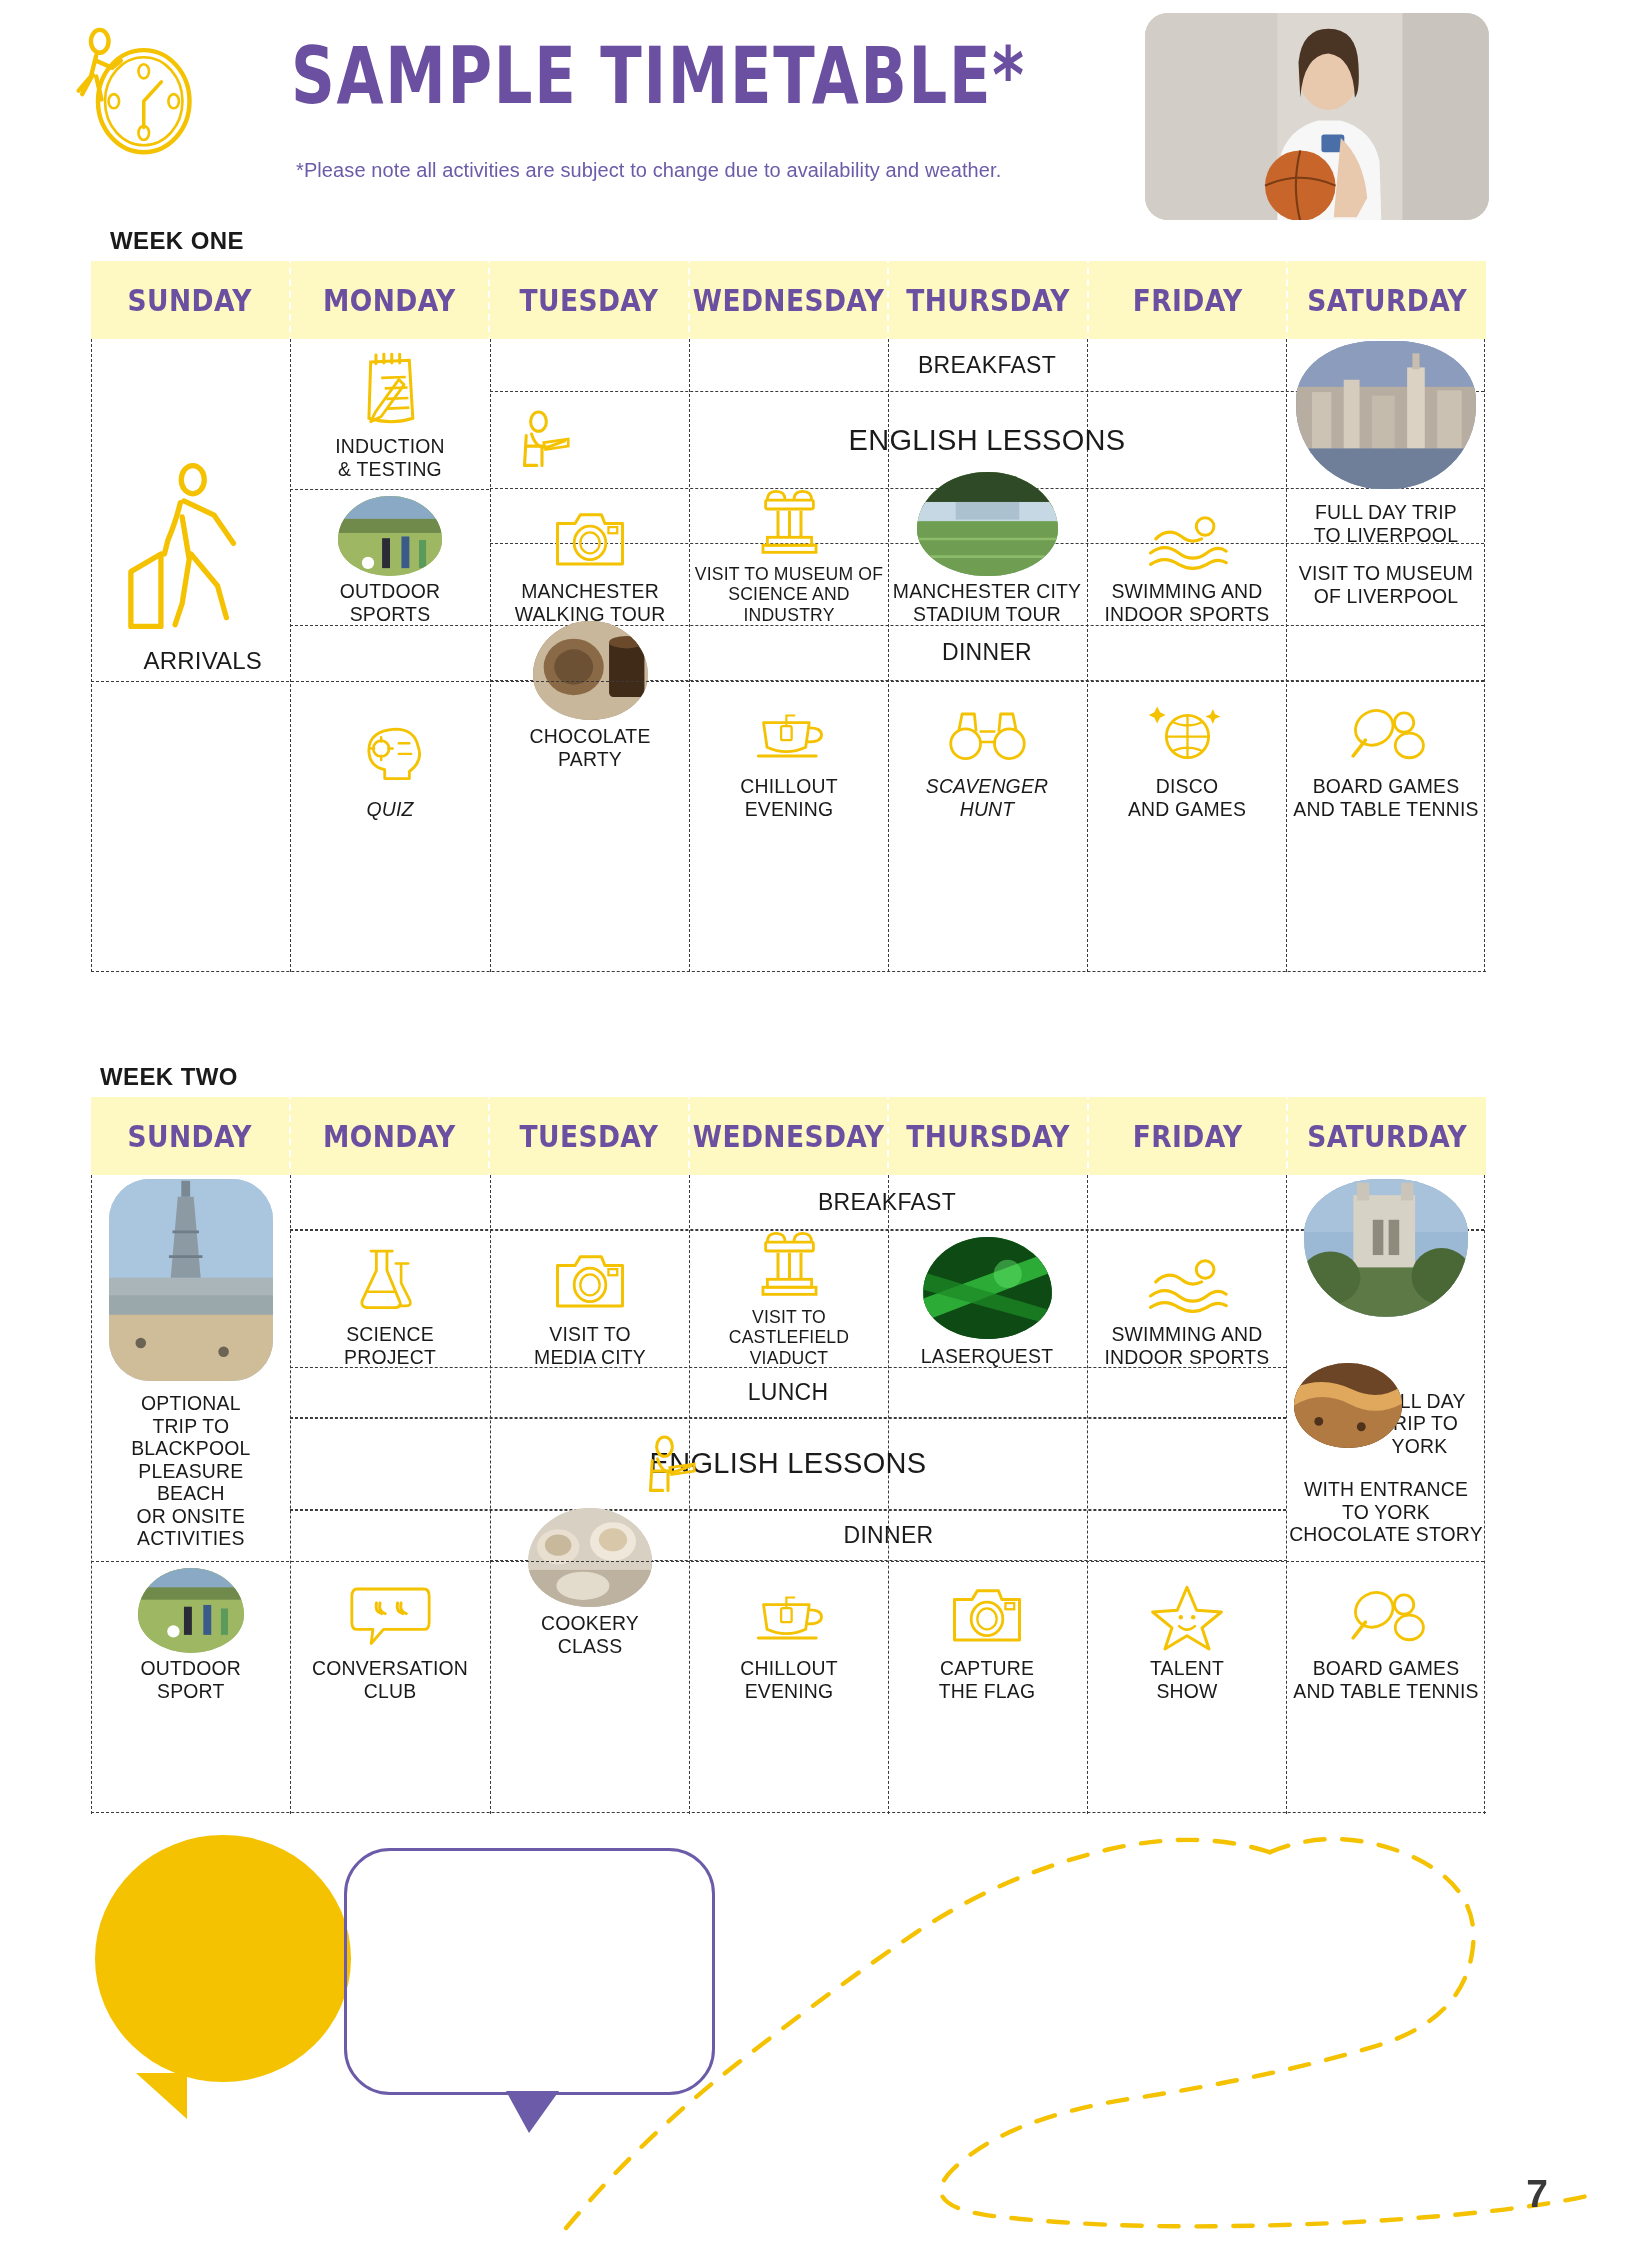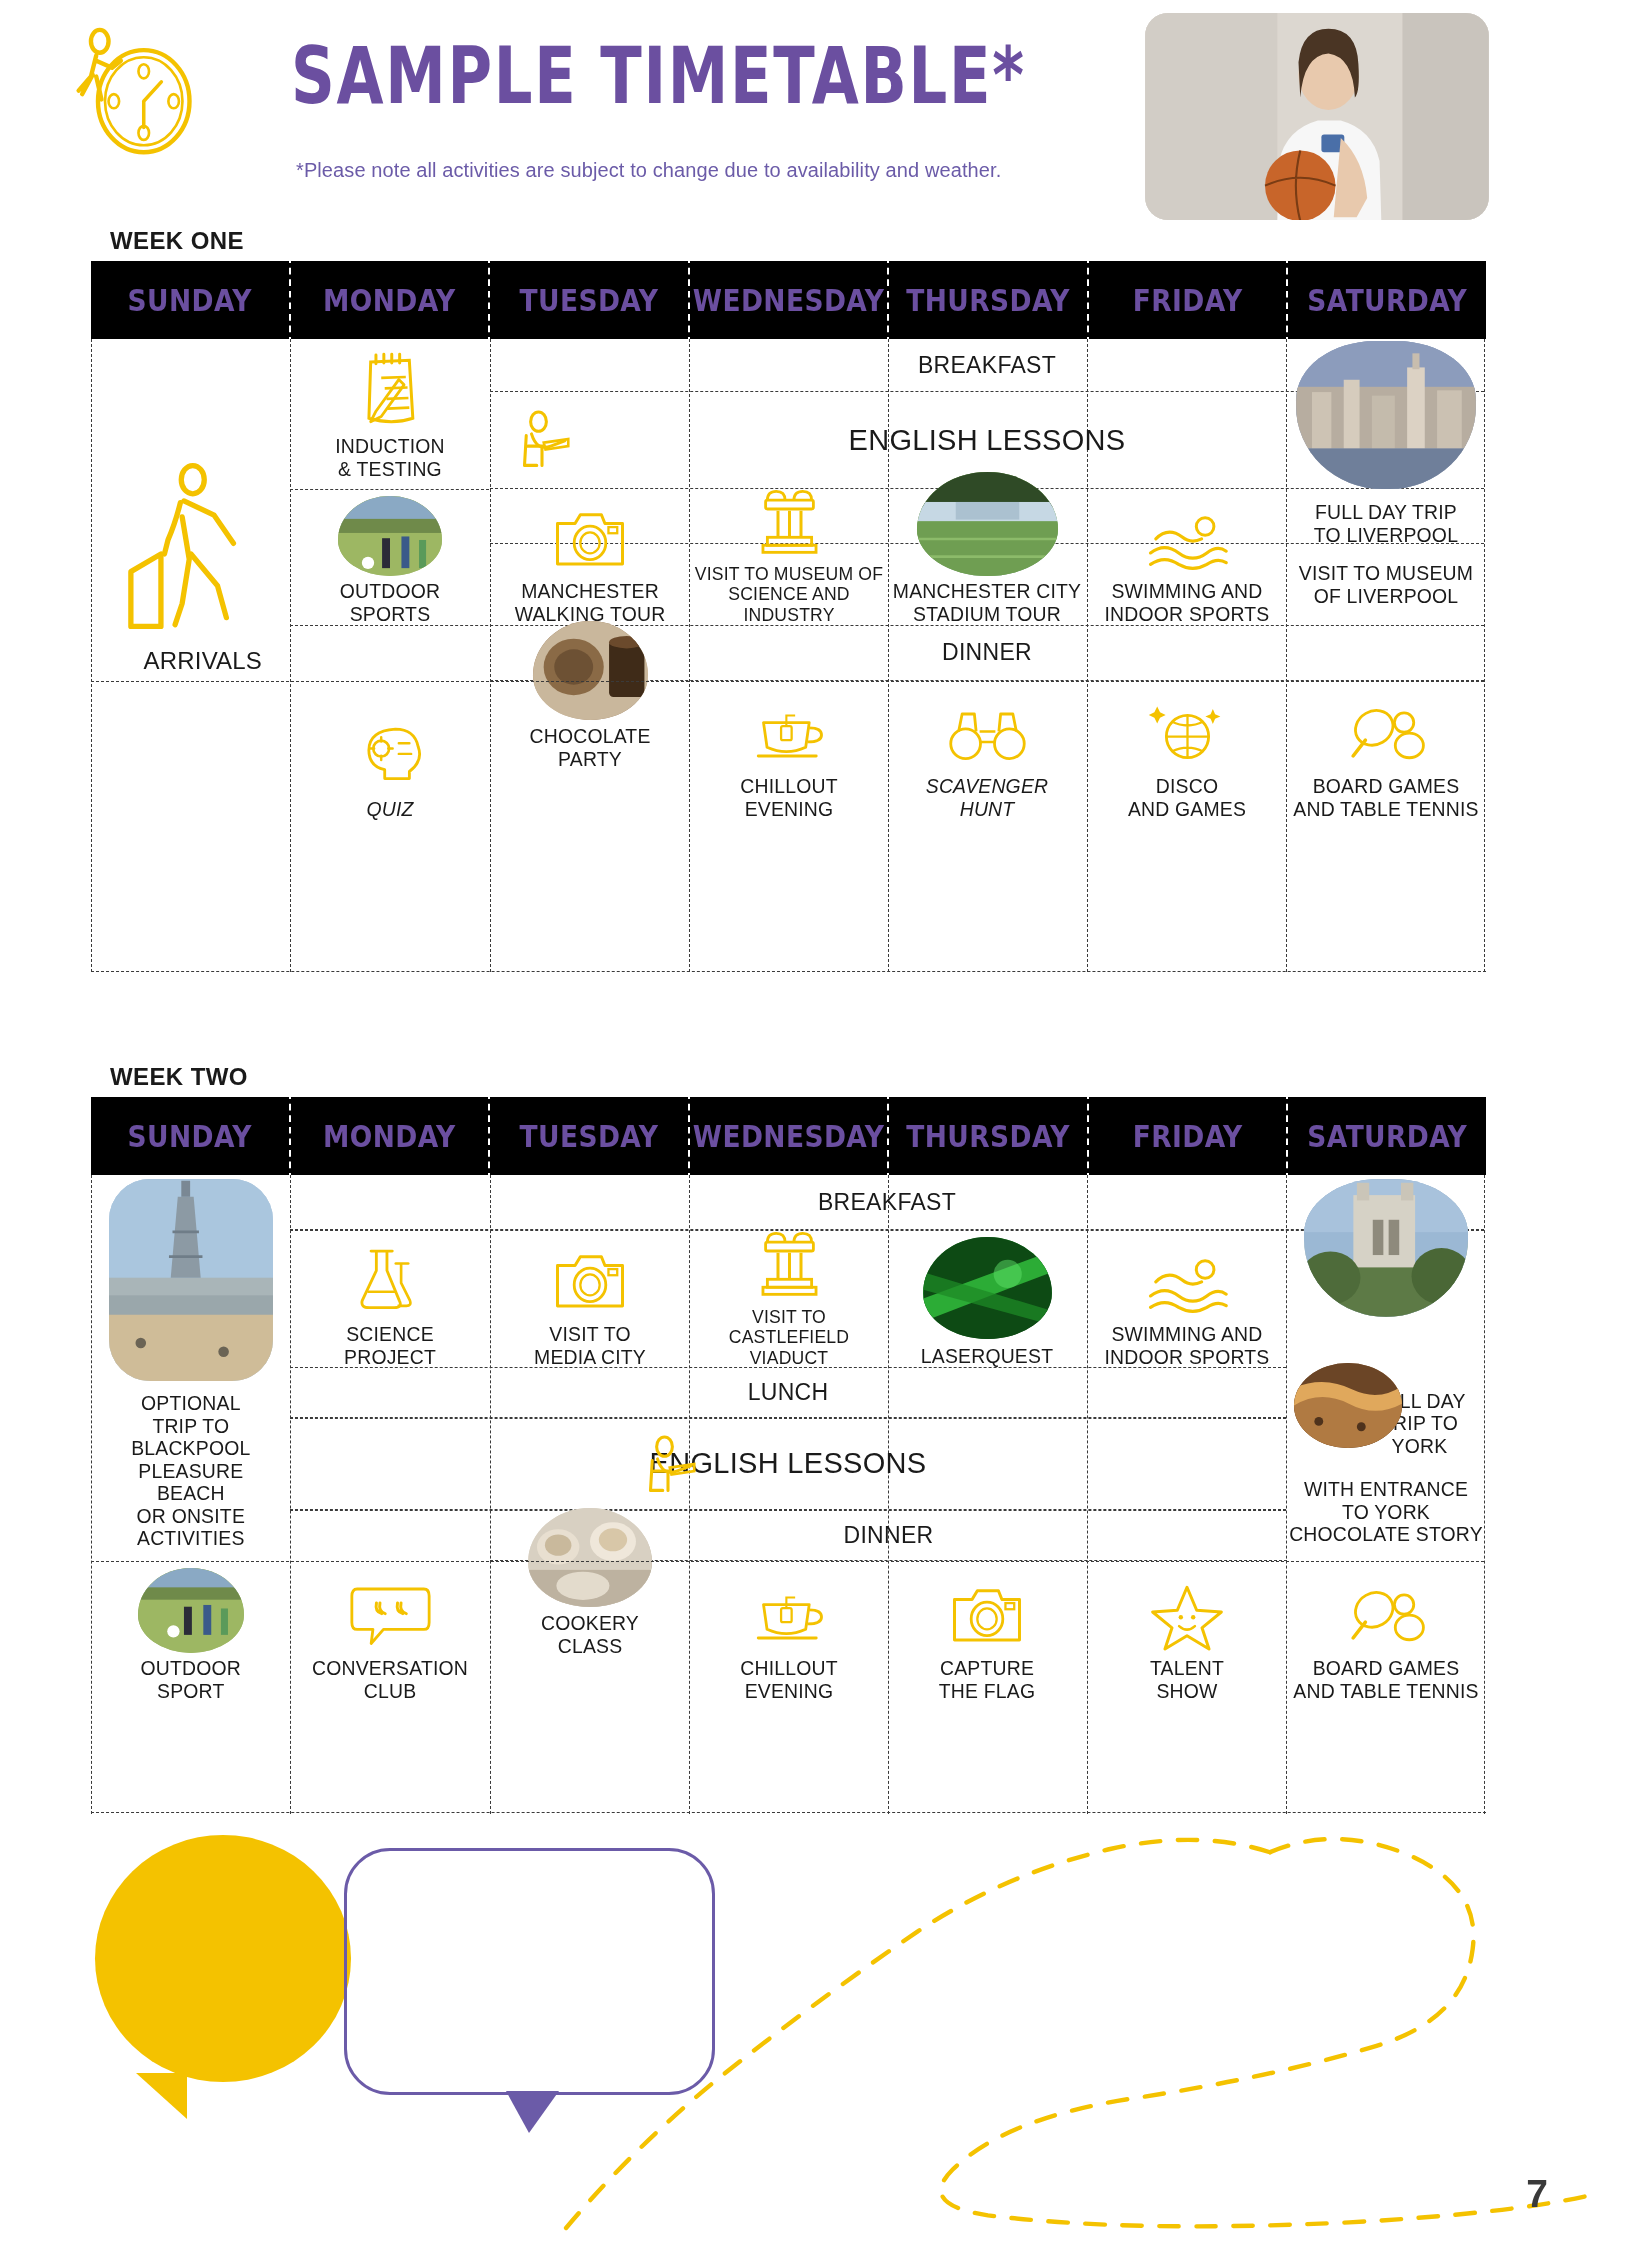--- a/index.html
+++ b/index.html
@@ -34,21 +34,21 @@
   .week-label {
     position: absolute; font-size: 24px; font-weight: bold; color: #1a1a1a;
     letter-spacing: 0.4px;
   }
   .grid {
     position: absolute; left: 91px; width: 1395px;
     border-bottom: 1.8px dashed #3a3a3a;
   }
   .dayhdr {
     display: flex; width: 1395px; height: 78px;
-    background: #000000;
+    background: #fef9c3;
   }
   .dayhdr .cell {
     flex: 1; display: flex; align-items: center; justify-content: center;
     font-family: "DejaVu Sans", sans-serif;
     font-size: 26.5px; font-weight: bold; color: #6b4fa0;
     letter-spacing: 0.4px; transform: scaleY(1.12);
     border-right: 2.6px dashed #ffffff;
   }
   .dayhdr .cell:last-child { border-right: none; }
 
@@ -401,21 +401,21 @@
             <ellipse cx="68" cy="20" rx="11" ry="11" fill="none" stroke="#f4c200" stroke-width="3.2"></ellipse>
             <ellipse cx="74" cy="46" rx="16" ry="14" fill="none" stroke="#f4c200" stroke-width="3.2"></ellipse>
           </svg>
         </div>
         <div class="cap" style="margin-top:8.8px;">BOARD GAMES</div>
         <div class="cap">AND TABLE TENNIS</div>
       </div>
     </div>
   </div>
 
-  <div class="week-label" style="left:110px; top:1063px;">WEEK TWO</div>
+  <div class="week-label" style="left:100px; top:1063px;">WEEK TWO</div>
 
   <div class="grid" style="top:1097px; height:716px;">
 
     <div class="dayhdr">
       <div class="cell">SUNDAY</div>
       <div class="cell">MONDAY</div>
       <div class="cell">TUESDAY</div>
       <div class="cell">WEDNESDAY</div>
       <div class="cell">THURSDAY</div>
       <div class="cell">FRIDAY</div>

